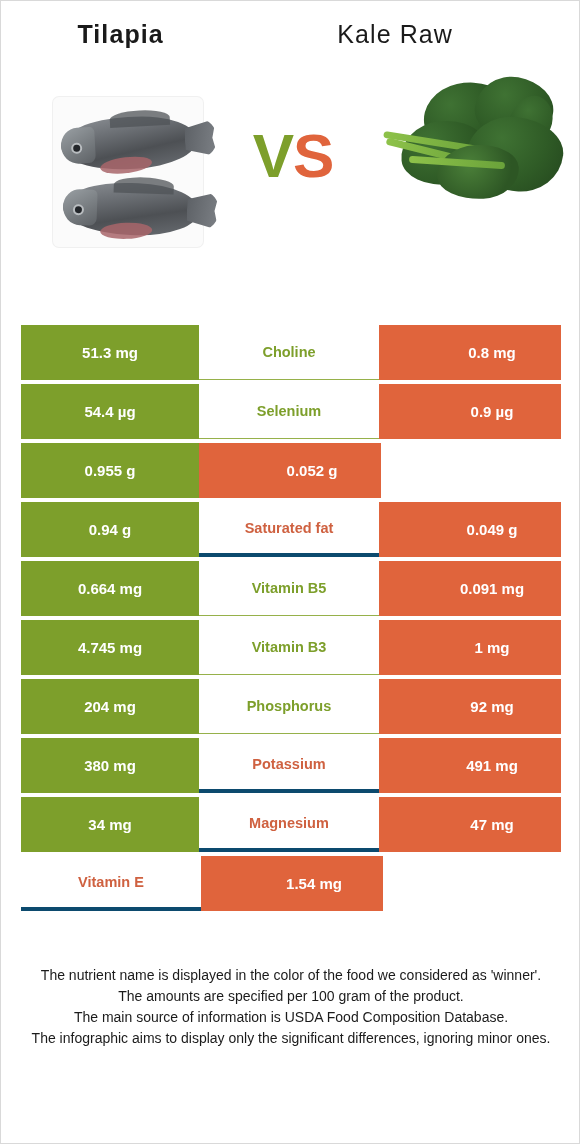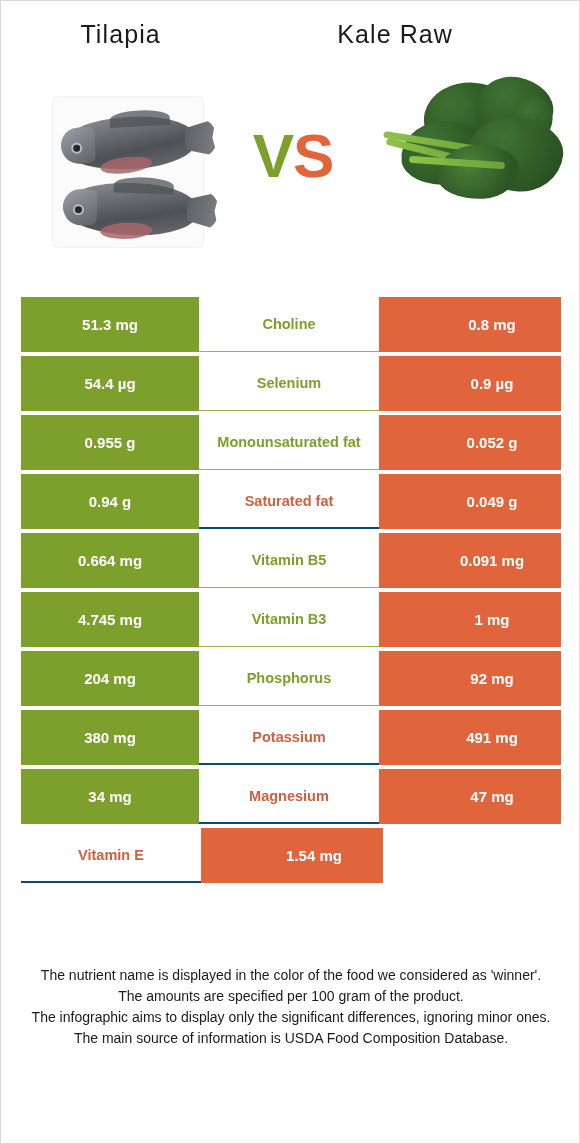--- a/index.html
+++ b/index.html
@@ -25,21 +25,21 @@
     align-items: center;
   }
   .header-title {
     font-size: 25px;
     font-weight: 300;
     letter-spacing: 1.1px;
     color: #1a1a1a;
     text-align: center;
     white-space: nowrap;
   }
-  .title-left  { width: 230px; text-align: center; padding-left: 10px;}
+  .title-left  { width: 230px; text-align: center; padding-left: 10px; font-weight: bold;}
   .title-right { width: 350px; text-align: center; padding-right: 19px; }
 
   
   .hero {
     position: relative;
     height: 232px;
   }
   .hero-left {
     position: absolute;
     left: 38px;
@@ -137,21 +137,21 @@
     border-radius: 4px;
   }
   .s1 { left: 4px;  top: 64px; width: 104px; transform: rotate(9deg); }
   .s2 { left: 6px;  top: 74px; width: 96px;  transform: rotate(14deg); }
   .s3 { left: 30px; top: 84px; width: 96px;  transform: rotate(4deg); }
 
   
   .table {
     position: absolute;
     left: 20px;
-    top: 296px;
+    top: 324px;
     width: 540px;
   }
   .row {
     display: flex;
     height: 55px;
     margin-bottom: 4px;
   }
   .cell {
     display: flex;
     align-items: center;
@@ -165,21 +165,21 @@
     background: #7d9f2b;
     color: #ffffff;
   }
   .cell-mid {
     width: 180px;
     background: #ffffff;
     font-size: 14.5px;
     font-weight: 700;
   }
   .cell-mid.green  { color: #7d9f2b; border-bottom: 1px solid #96b14a; }
-  .cell-mid.orange { color: #cf6140; border-bottom: 2px solid #0c4a6e; }
+  .cell-mid.orange { color: #cf6140; border-bottom: 4px solid #0c4a6e; }
   .cell-right {
     width: 182px;
     background: #e0643c;
     color: #ffffff;
     padding-left: 44px;
   }
 
   
   .footer {
     position: absolute;
@@ -249,21 +249,20 @@
         <div class="cell cell-mid green">Choline</div>
         <div class="cell cell-right">0.8 mg</div>
       </div>
       <div class="row">
         <div class="cell cell-left">54.4 µg</div>
         <div class="cell cell-mid green">Selenium</div>
         <div class="cell cell-right">0.9 µg</div>
       </div>
       <div class="row">
         <div class="cell cell-left">0.955 g</div>
-        <div class="cell cell-mid green">Monounsaturated fat</div>
         <div class="cell cell-right">0.052 g</div>
       </div>
       <div class="row">
         <div class="cell cell-left">0.94 g</div>
         <div class="cell cell-mid orange">Saturated fat</div>
         <div class="cell cell-right">0.049 g</div>
       </div>
       <div class="row">
         <div class="cell cell-left">0.664 mg</div>
         <div class="cell cell-mid green">Vitamin B5</div>
@@ -291,17 +290,17 @@
       </div>
       <div class="row">
         <div class="cell cell-mid orange">Vitamin E</div>
         <div class="cell cell-right">1.54 mg</div>
       </div>
     </div>
 
   <div class="footer">
     <p>The nutrient name is displayed in the color of the food we considered as 'winner'.</p>
     <p>The amounts are specified per 100 gram of the product.</p>
+    <p>The main source of information is USDA Food Composition Database.</p>
     <p>The infographic aims to display only the significant differences, ignoring minor ones.</p>
-    <p>The main source of information is USDA Food Composition Database.</p>
   </div>
 
 </div>
 
 </body></html>

